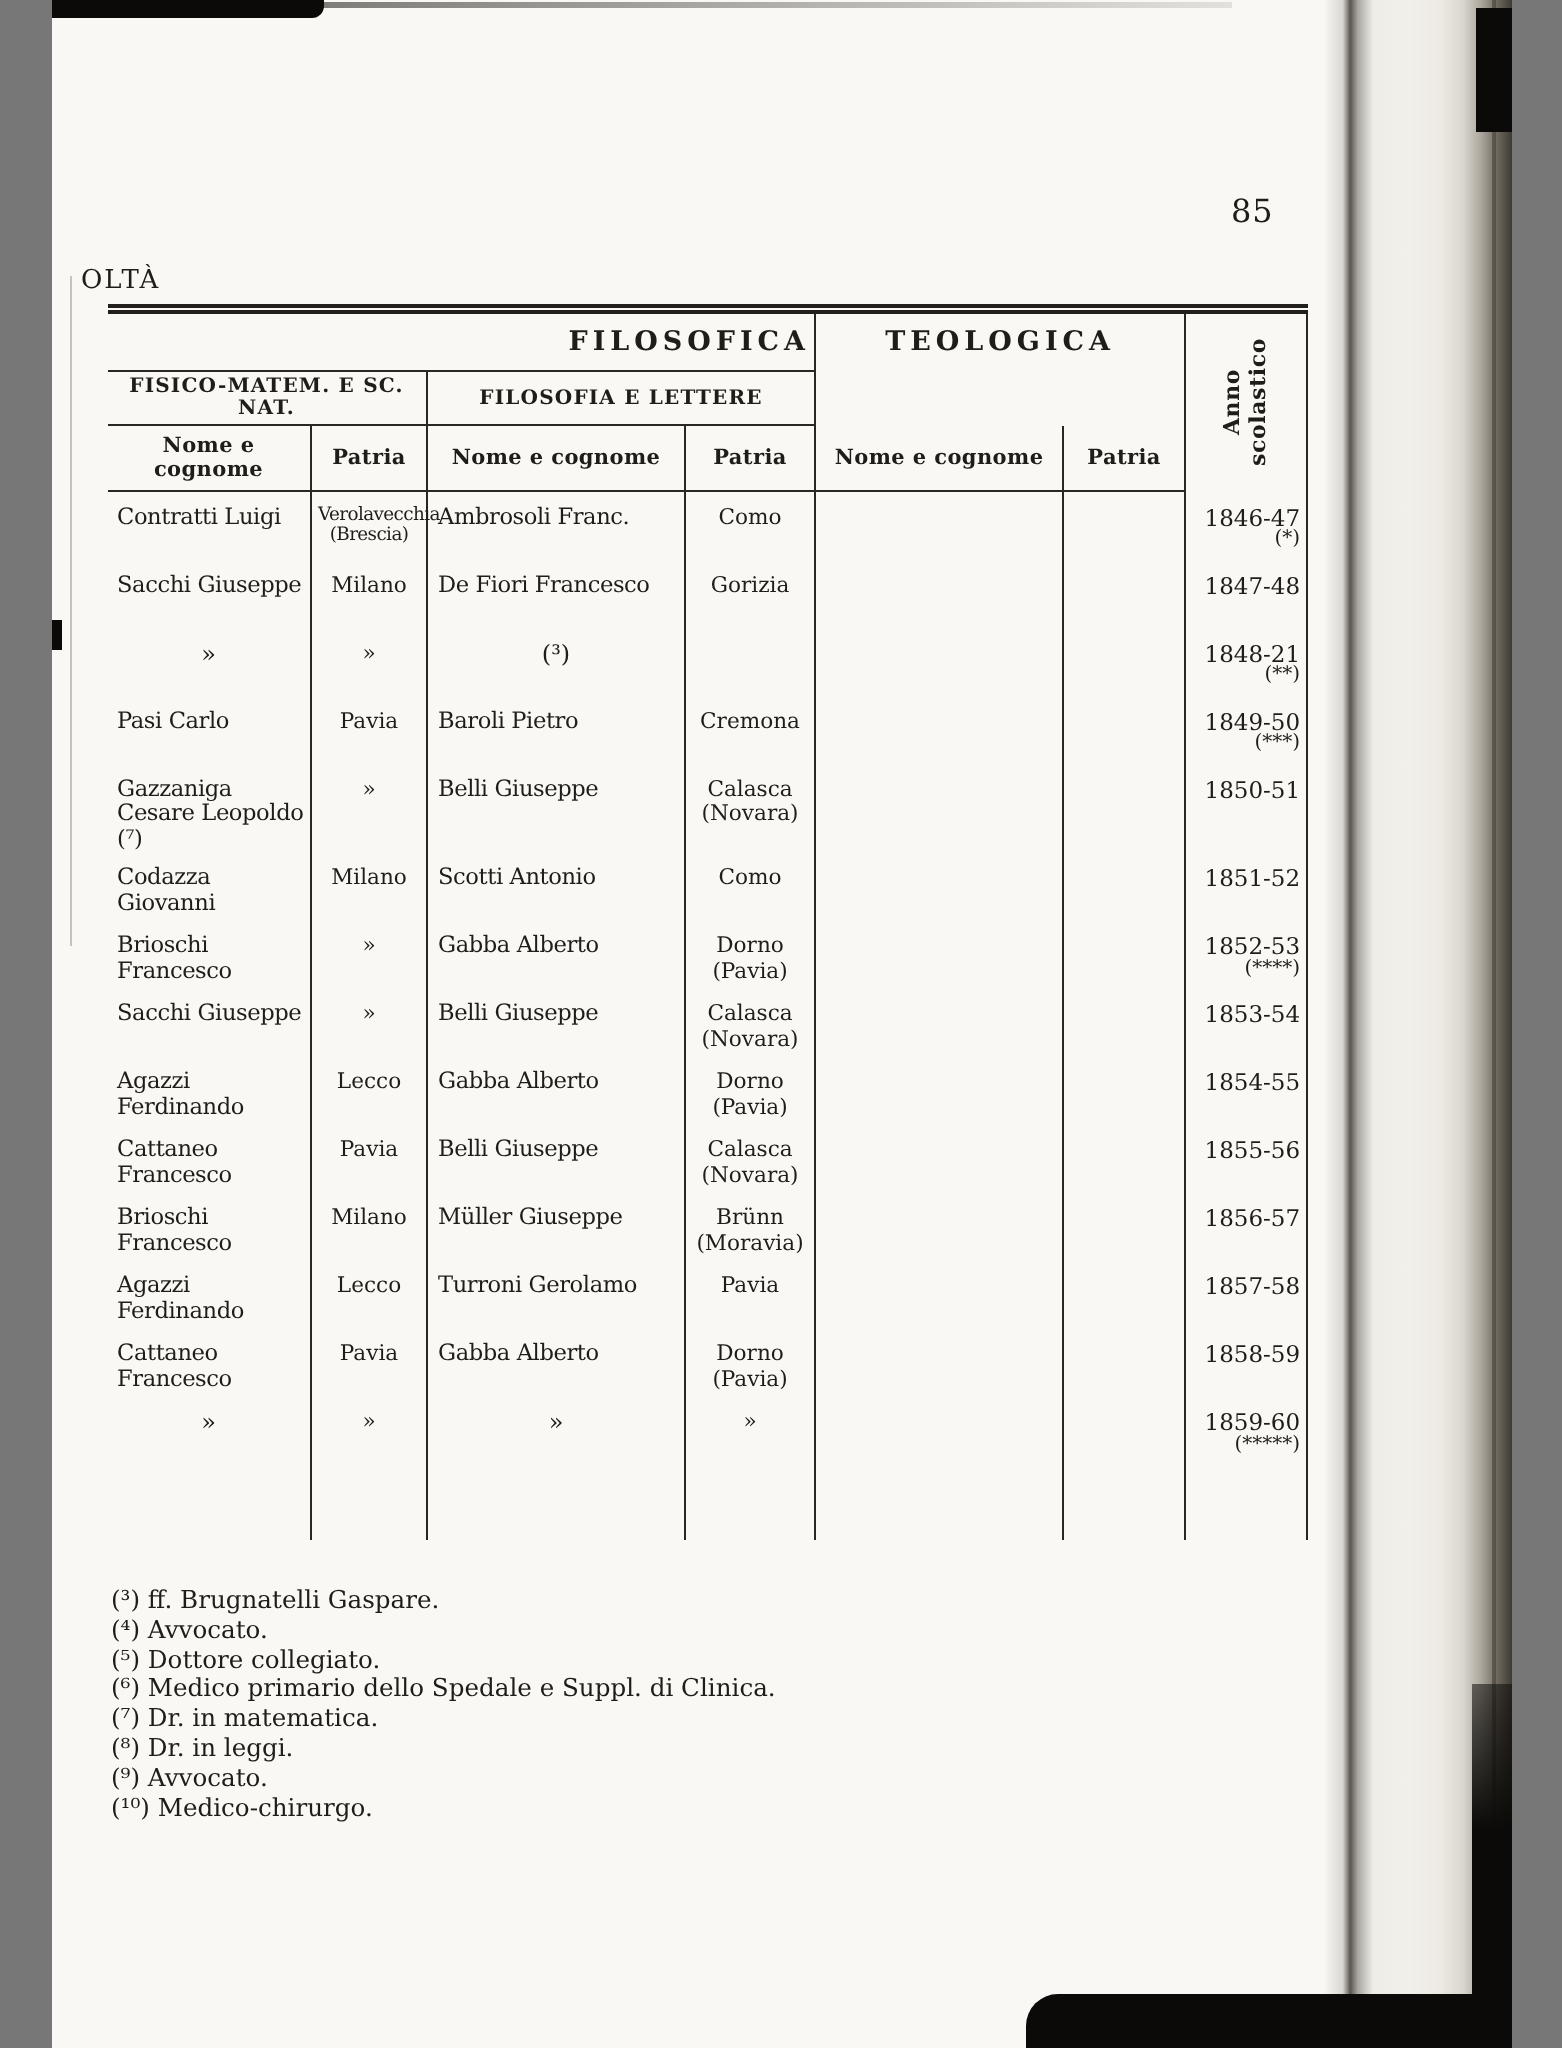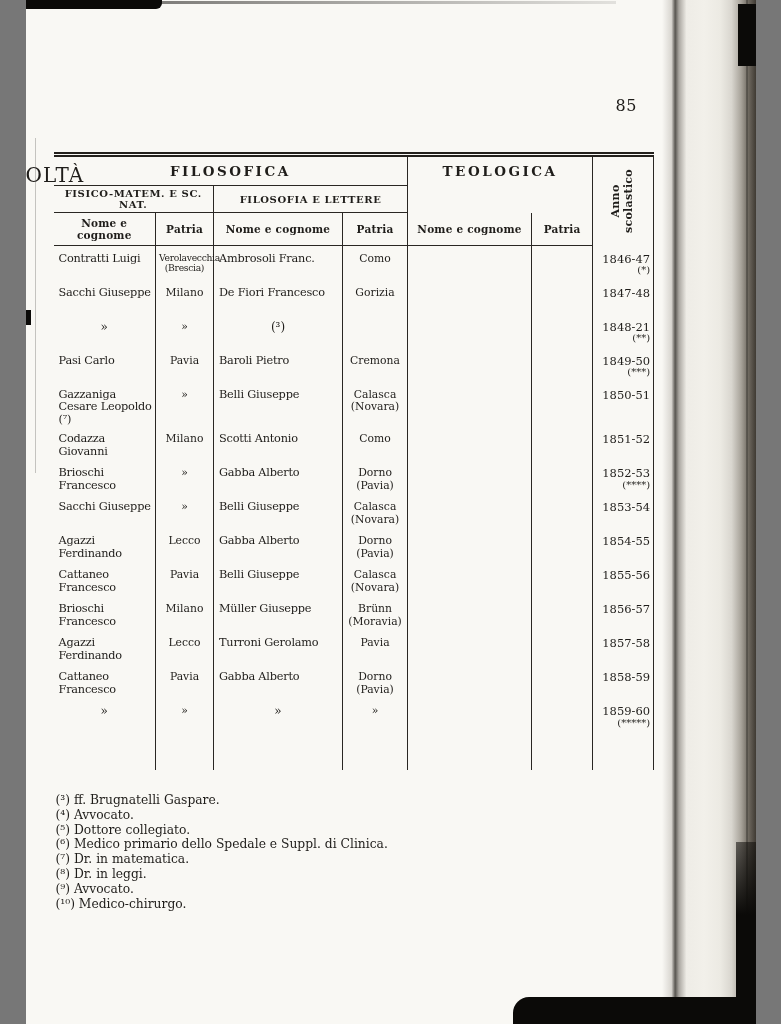--- a/index.html
+++ b/index.html
@@ -2,32 +2,32 @@
 <html><head>
 <meta charset="utf-8">
 <style>
   html,body { margin:0; padding:0; background:#777; }
   .page {
     position:relative; width:730px; height:1024px; margin:0 auto;
     background:#f9f8f4; overflow:hidden;
     font-family:"DejaVu Serif", serif; color:#1f1d1a;
   }
   .pagenum { position:absolute; top:96px; left:590px; font-size:16px; letter-spacing:.5px; }
-  .margin-text { position:absolute; top:133px; left:0; font-size:20px; letter-spacing:1px;margin-top:30px; }
+  .margin-text { position:absolute; top:133px; left:15px; font-size:13px; letter-spacing:1px; }
 
   table.register {
     position:absolute; left:28px; top:152px; width:600px;
     border-collapse:collapse; table-layout:fixed;
     border-top:5px double #23201c;
   }
   .bl { border-left:1px solid #2a2723; }
   .br { border-right:1px solid #2a2723; }
   thead th { font-weight:bold; vertical-align:middle; padding:2px; text-align:center; }
   th.sec  { font-size:13.5px; letter-spacing:2.5px; height:24px; }
-  th.secu { border-bottom:1px solid #2a2723; }
+  th.secu { border-bottom:1px solid #2a2723;text-align:right; }
   th.sub  { font-size:10px; letter-spacing:.6px; height:22px; border-bottom:1px solid #2a2723; }
   th.spacer { height:22px; }
   th.colh { font-size:10.5px; height:28px; border-bottom:1px solid #2a2723; letter-spacing:.2px; }
   th.annoHead { position:relative; }
   .rot {
     position:absolute; top:50%; left:50%; width:72px;
     transform:translate(-50%,-50%) rotate(-90deg);
     font-size:11px; font-weight:bold; line-height:1.15; text-align:center; letter-spacing:.3px;
   }
   tbody tr { height:34px; }

